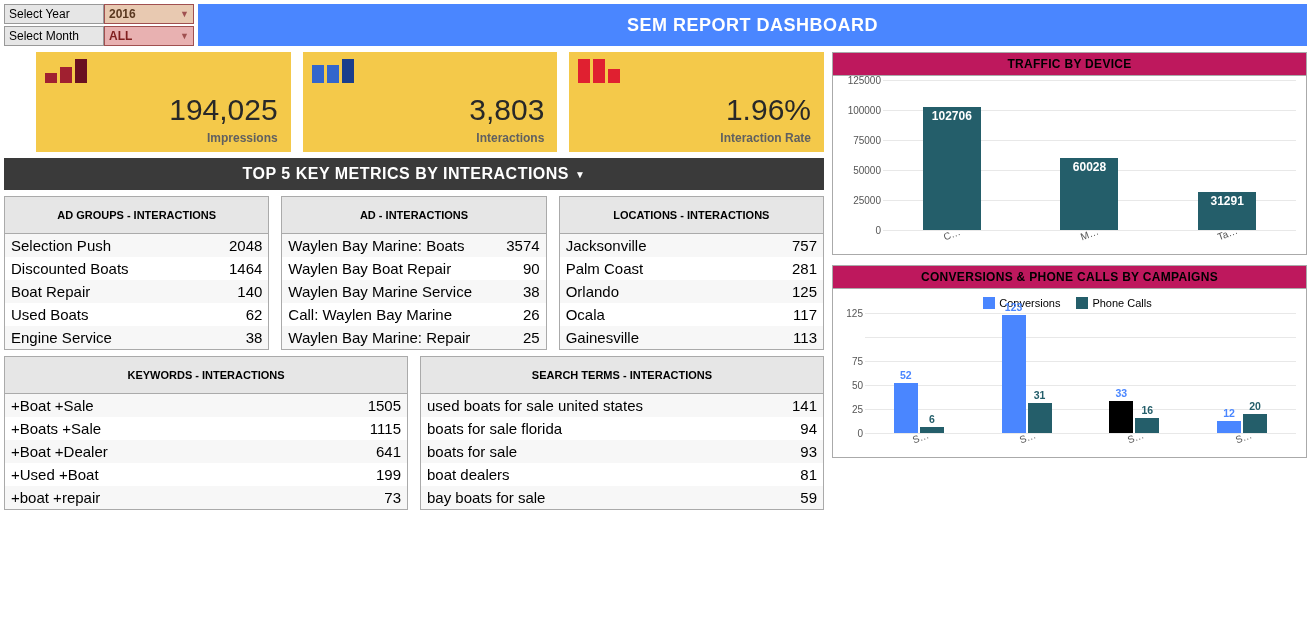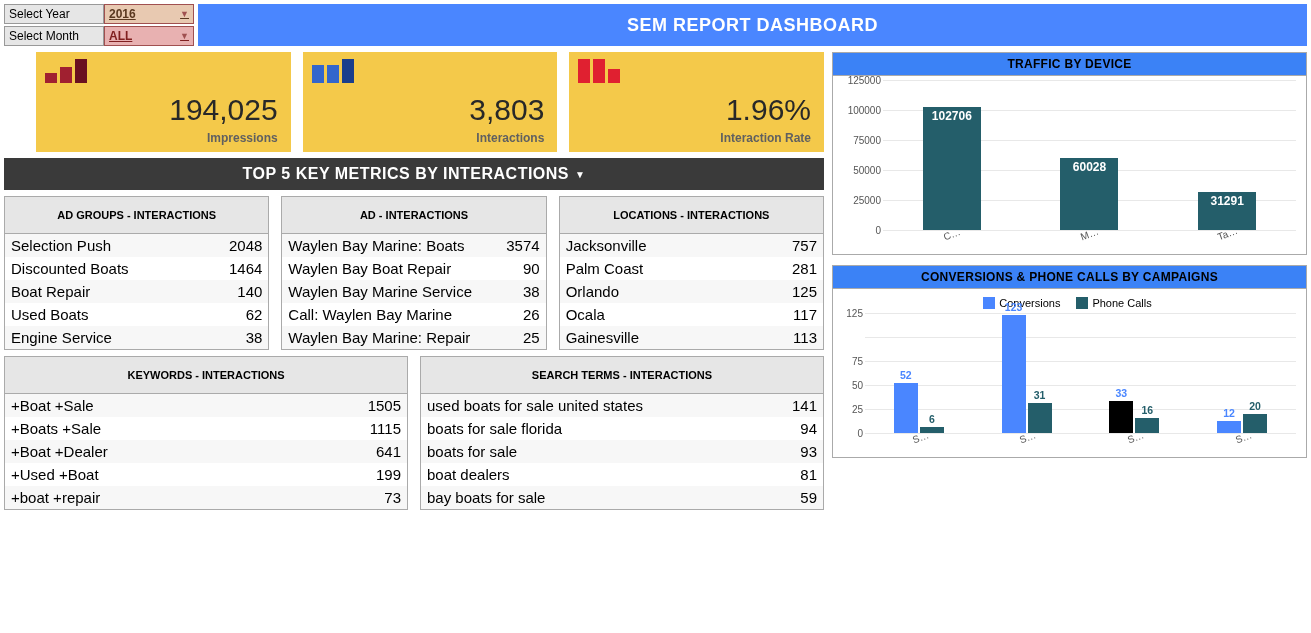--- a/index.html
+++ b/index.html
@@ -24,21 +24,20 @@
   .filter-sel {
     flex: 1;
     display: flex;
     justify-content: space-between;
     align-items: center;
     padding: 2px 4px;
     border: 1px solid #a05050;
     font-size: 12px;
     font-weight: bold;
     cursor: pointer;
-    text-decoration: underline;
   }
   .filter-sel.year { background: #e8c9b1; color: #5a3820; }
   .filter-sel.month { background: #e8b1b1; color: #802020; gap: 10px; }
   .dd-arrow { font-size: 9px; color: #a05050; }
   .title-bar {
     flex: 1;
     background: #4a86ff;
     color: #fff;
     font-weight: bold;
     font-size: 18px;
@@ -112,21 +111,21 @@
   .mini-row {
     display: flex;
     justify-content: space-between;
     padding: 3px 6px;
     font-size: 15px;
   }
   .mini-row:nth-child(even) { background: #f7f7f7; }
 
   .chart-box { border: 1px solid #aaa; background: #fff; }
   .chart-title {
-    background: #3b82f6;
+    background: #be185d;
     text-align: center;
     font-weight: bold;
     font-size: 12px;
     padding: 4px 0;
     border-bottom: 1px solid #aaa;
     letter-spacing: 0.3px;
   }
   .chart-body { padding: 4px 6px 4px 2px; }
   .chart-plot { position: relative; }
   .y-axis { position: absolute; left: 0; top: 0; bottom: 20px; width: 48px; }

